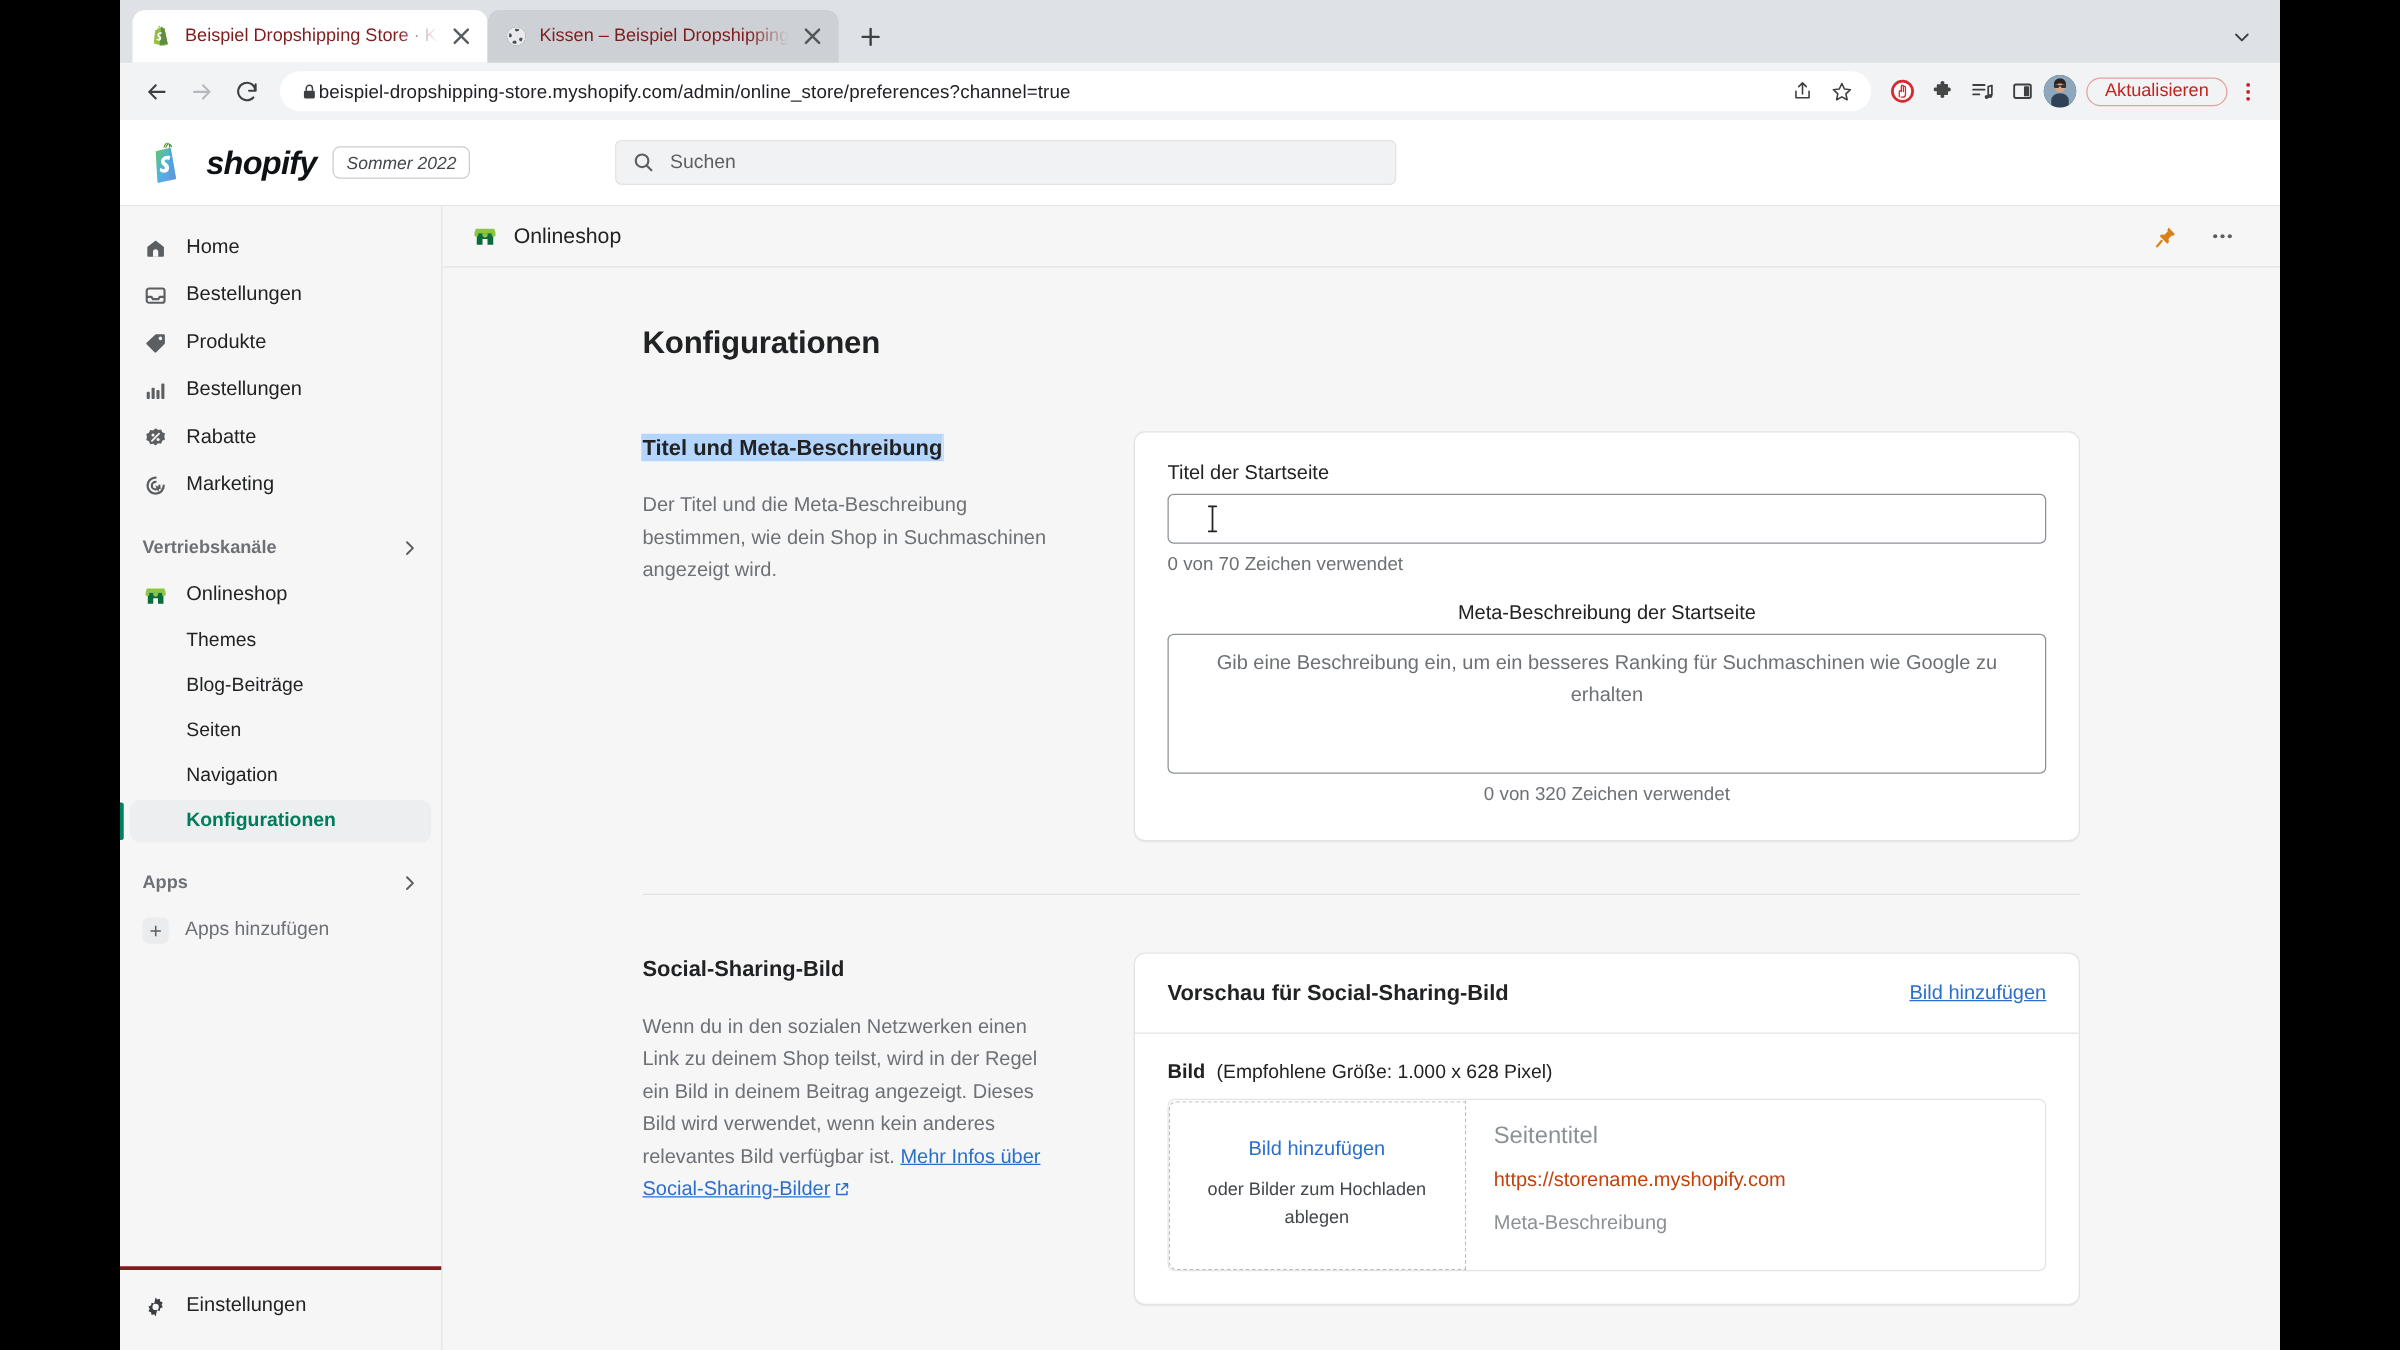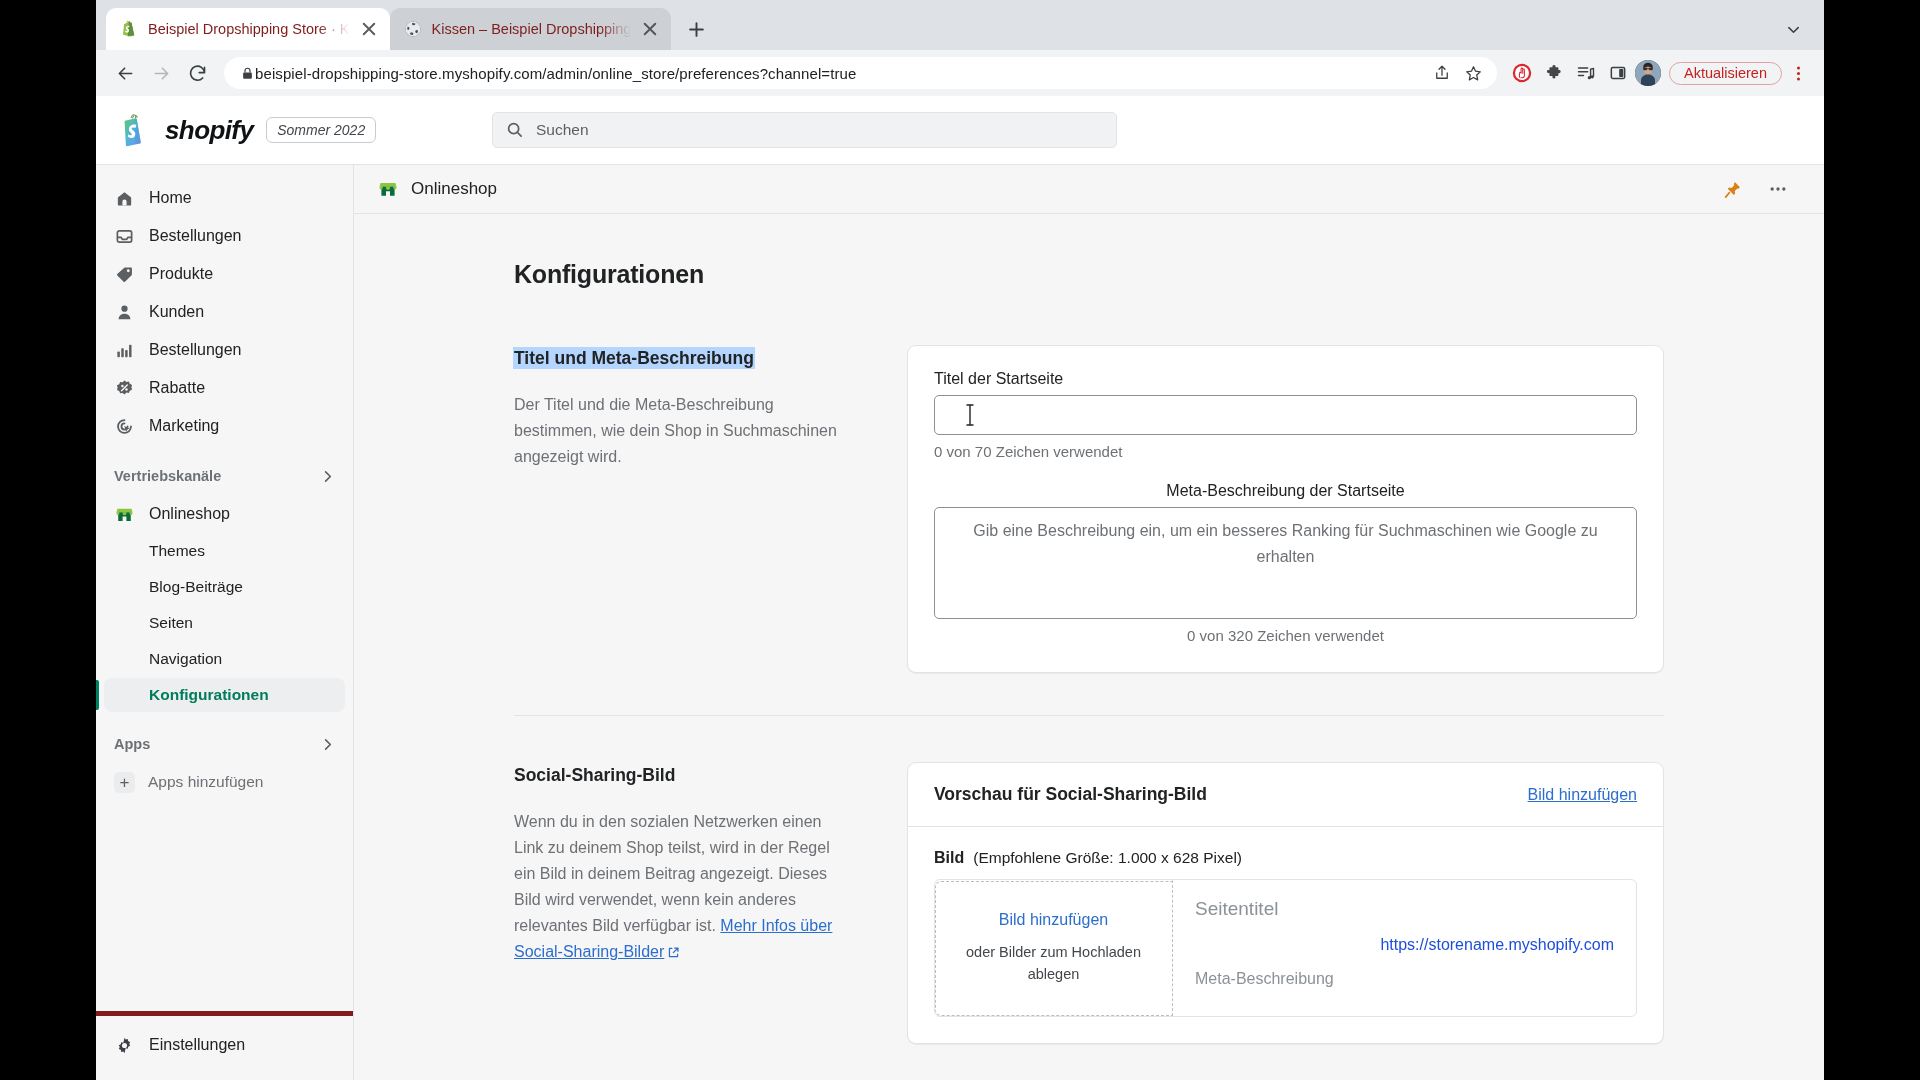--- a/index.html
+++ b/index.html
@@ -137,21 +137,21 @@
   .sub-item.active::before {
     content: ""; position: absolute; left: 0; width: 3px; height: 30px;
     background: #008060; border-radius: 0 2px 2px 0;
   }
   .add-apps { display: flex; align-items: center; gap: 13px; height: 34px; margin: 2px 8px; padding: 0 10px; font-size: 15.5px; color: #6d7175; }
   .plus-box {
     width: 21px; height: 21px; border-radius: 5px; background: #ebecee;
     display: flex; align-items: center; justify-content: center; color: #5c5f62;
     font-size: 17px; line-height: 1; flex: none;
   }
-  .sidebar-bottom { margin-top: auto; border-top: 5px solid #7f1d1d; padding: 10px 0 16px; text-align: center; }
+  .sidebar-bottom { margin-top: auto; border-top: 3px solid #7f1d1d; padding: 10px 0 16px; text-align: center; }
 
   
   .main { flex: 1 1 auto; display: flex; flex-direction: column; min-width: 0; background: #f6f6f7; }
   .page-head {
     height: 49px; background: #f6f6f7; border-bottom: 1px solid #e1e3e5;
     display: flex; align-items: center; padding: 0 36px 0 24px; flex: none;
   }
   .page-head-title { display: flex; align-items: center; gap: 13px; font-size: 17px; color: #202223; }
   .page-head-right { margin-left: auto; display: flex; align-items: center; gap: 26px; }
 
@@ -207,21 +207,21 @@
     position: relative;
   }
   .dropzone::before {
     content: ""; position: absolute; inset: 0; border: 1px dashed #babec3;
     border-right: none; border-radius: 6px 0 0 6px; pointer-events: none;
   }
   .dz-link { font-size: 16px; color: #2c6ecb; }
   .dz-hint { font-size: 14.5px; color: #42474c; text-align: center; line-height: 1.5; max-width: 175px; }
   .preview-meta { flex: 1 1 auto; padding: 18px 22px; display: flex; flex-direction: column; gap: 16px; }
   .pv-title { font-size: 19px; color: #8c9196; }
-  .pv-url { font-size: 16px; color: #1d4ed8; text-align: right; }
+  .pv-url { font-size: 16px; color: #c2410c; }
   .pv-desc { font-size: 16px; color: #8c9196; }
 
   .ibeam { position: absolute; left: 30px; top: 7px; width: 2px; height: 22px; }
 </style>
 </head>
 <body>
 
 <div class="screen">
   <div class="browser">
 
@@ -413,29 +413,20 @@
             <span class="nav-label">Bestellungen</span>
           </div>
           <div class="nav-item">
             <span class="ico">
               <svg viewBox="0 0 20 20" width="19" height="19">
                   <path d="M10.5 2.5H17a.8.8 0 01.8.8V10a1 1 0 01-.3.7l-7 7a1 1 0 01-1.4 0L2.4 11a1 1 0 010-1.4l7.4-6.8a1 1 0 01.7-.3z" fill="#5c5f62"></path>
                   <circle cx="14" cy="6" r="1.5" fill="#f6f6f7"></circle>
                 </svg>
             </span>
             <span class="nav-label">Produkte</span>
-          </div>
-          <div class="nav-item">
-            <span class="ico">
-              <svg viewBox="0 0 20 20" width="19" height="19">
-                  <circle cx="10" cy="6" r="3.3" fill="#5c5f62"></circle>
-                  <path d="M3.8 17c0-3.4 2.8-5.6 6.2-5.6s6.2 2.2 6.2 5.6z" fill="#5c5f62"></path>
-                </svg>
-            </span>
-            <span class="nav-label">Kunden</span>
           </div>
           <div class="nav-item">
             <span class="ico">
               <svg viewBox="0 0 20 20" width="19" height="19">
                   <rect x="2.5" y="11" width="2.6" height="6" rx=".8" fill="#5c5f62"></rect>
                   <rect x="6.6" y="7.5" width="2.6" height="9.5" rx=".8" fill="#5c5f62"></rect>
                   <rect x="10.7" y="9.5" width="2.6" height="7.5" rx=".8" fill="#5c5f62"></rect>
                   <rect x="14.8" y="4" width="2.6" height="13" rx=".8" fill="#5c5f62"></rect>
                 </svg>
             </span>

